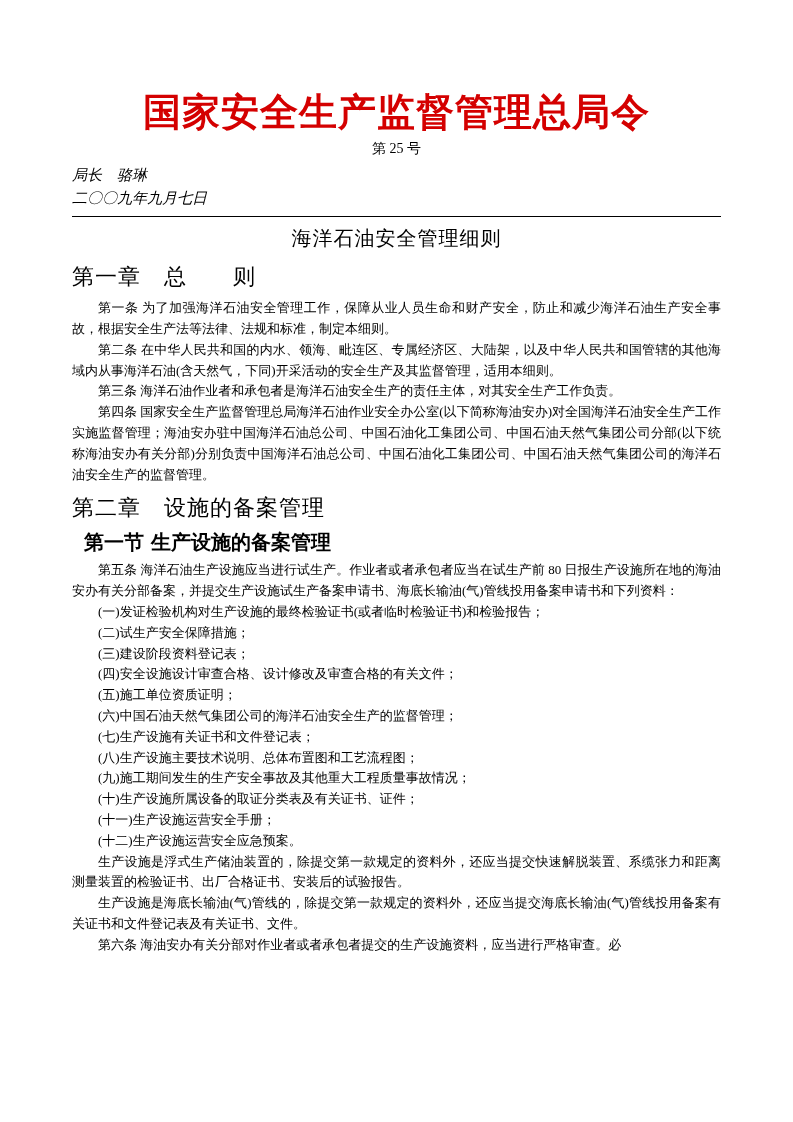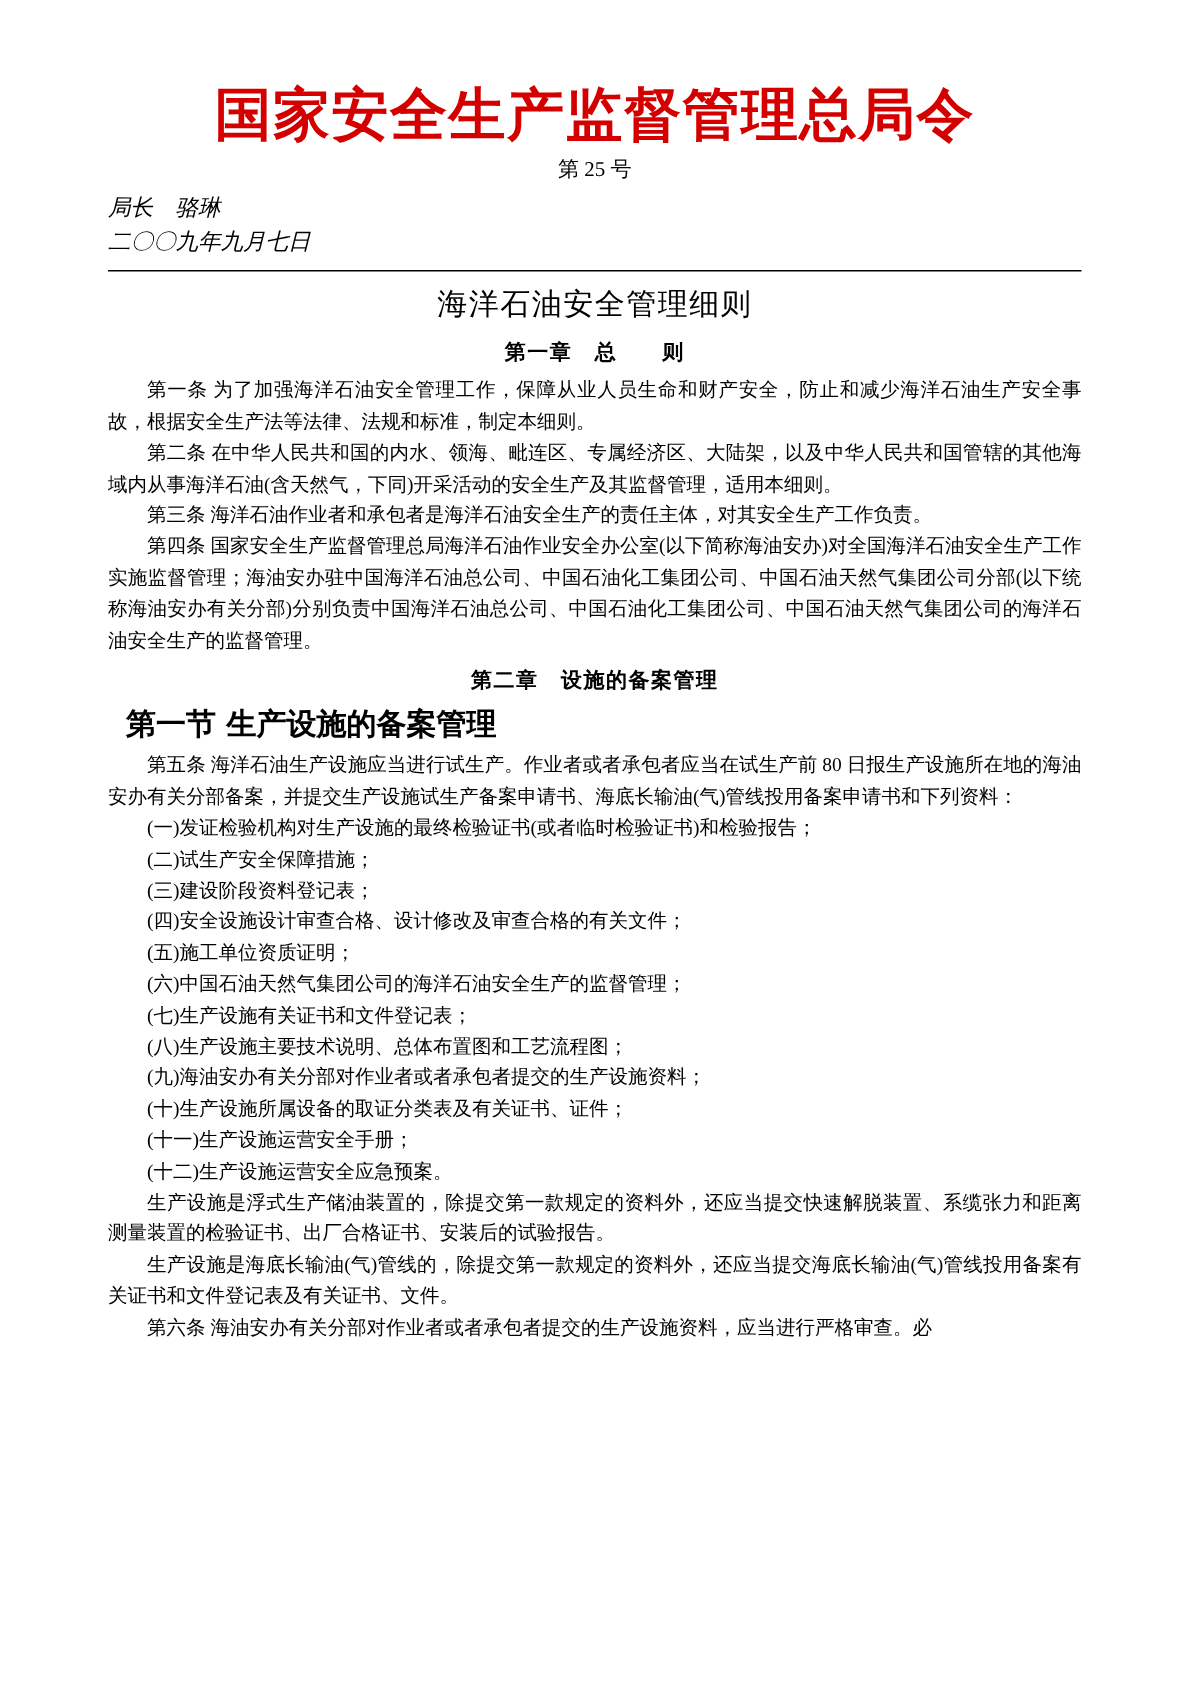--- a/index.html
+++ b/index.html
@@ -12,21 +12,21 @@
     height: 1122px;
     font-family: "Liberation Serif", "DejaVu Serif", serif;
     color: #000000;
     position: relative;
     overflow: hidden;
   }
   .page {
     width: 793px;
     height: 1122px;
     box-sizing: border-box;
-    padding: 50px 72px 40px 72px;
+    padding: 86px 72px 40px 72px;
     position: relative;
   }
 
   .doc-title {
     text-align: center;
     color: #d40000;
     font-weight: bold;
     font-size: 38px;
     letter-spacing: 1px;
     line-height: 1.15;
@@ -80,23 +80,23 @@
 
   .title-main {
     text-align: center;
     font-weight: normal;
     font-size: 20px;
     letter-spacing: 1px;
     margin: 6px 0 10px 0;
     font-family: "DejaVu Sans", "Liberation Sans", sans-serif;
   }
   .chapter {
-    text-align: center;
-    font-weight: bold;
-    font-size: 14px;
+    text-align: left;
+    font-weight: normal;
+    font-size: 22px;
     letter-spacing: 1px;
     margin: 8px 0 6px 0;
     font-family: "DejaVu Sans", "Liberation Sans", sans-serif;
   }
   .section {
     font-weight: bold;
     font-size: 20px;
     margin: 6px 0 4px 0;
     padding-left: 12px;
     font-family: "DejaVu Sans", "Liberation Sans", sans-serif;
@@ -140,21 +140,21 @@
   <div class="body-block">
     <p class="para indent2">第五条  海洋石油生产设施应当进行试生产。作业者或者承包者应当在试生产前 80 日报生产设施所在地的海油安办有关分部备案，并提交生产设施试生产备案申请书、海底长输油(气)管线投用备案申请书和下列资料：</p>
     <p class="para indent2">(一)发证检验机构对生产设施的最终检验证书(或者临时检验证书)和检验报告；</p>
     <p class="para indent2">(二)试生产安全保障措施；</p>
     <p class="para indent2">(三)建设阶段资料登记表；</p>
     <p class="para indent2">(四)安全设施设计审查合格、设计修改及审查合格的有关文件；</p>
     <p class="para indent2">(五)施工单位资质证明；</p>
     <p class="para indent2">(六)中国石油天然气集团公司的海洋石油安全生产的监督管理；</p>
     <p class="para indent2">(七)生产设施有关证书和文件登记表；</p>
     <p class="para indent2">(八)生产设施主要技术说明、总体布置图和工艺流程图；</p>
-    <p class="para indent2">(九)海油安办有关分部对作业者或者承包者提交的生产设施资料；</p>
+    <p class="para indent2">(九)施工期间发生的生产安全事故及其他重大工程质量事故情况；</p>
     <p class="para indent2">(十)生产设施所属设备的取证分类表及有关证书、证件；</p>
     <p class="para indent2">(十一)生产设施运营安全手册；</p>
     <p class="para indent2">(十二)生产设施运营安全应急预案。</p>
     <p class="para indent2">生产设施是浮式生产储油装置的，除提交第一款规定的资料外，还应当提交快速解脱装置、系缆张力和距离测量装置的检验证书、出厂合格证书、安装后的试验报告。</p>
     <p class="para indent2">生产设施是海底长输油(气)管线的，除提交第一款规定的资料外，还应当提交海底长输油(气)管线投用备案有关证书和文件登记表及有关证书、文件。</p>
     <p class="para indent2">第六条  海油安办有关分部对作业者或者承包者提交的生产设施资料，应当进行严格审查。必</p>
   </div>
 
 </div>
 

